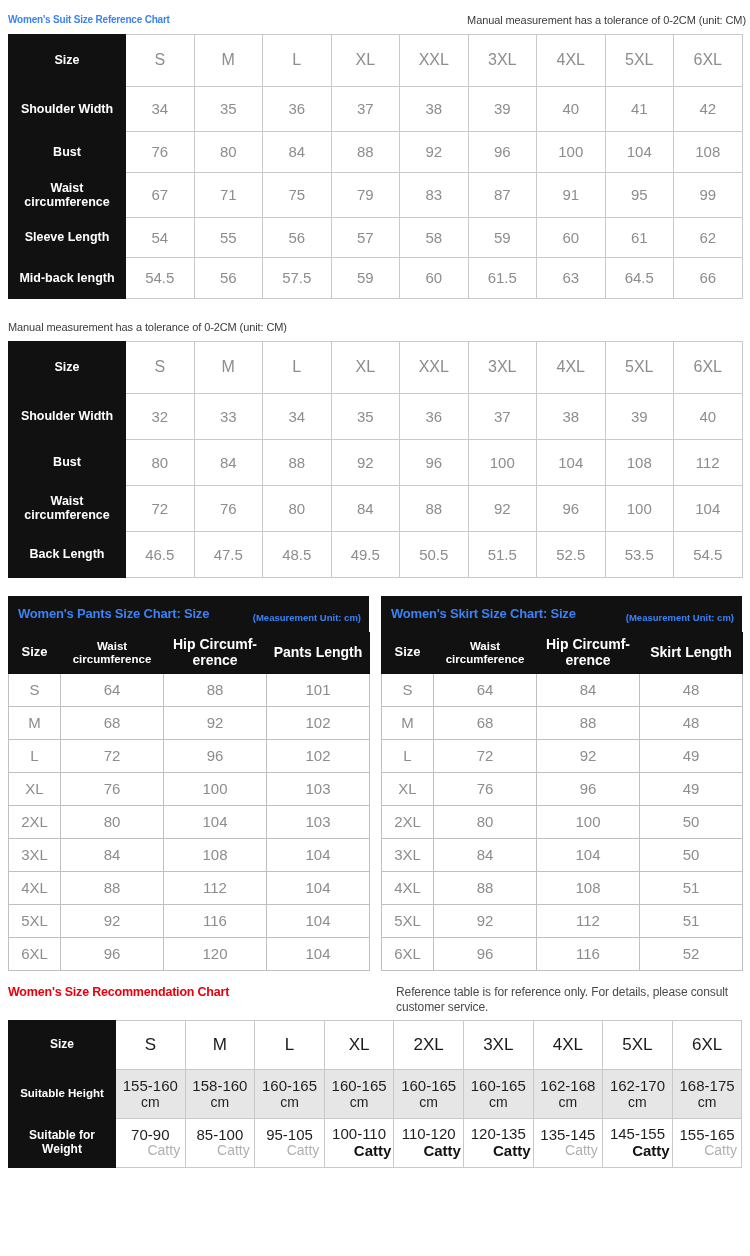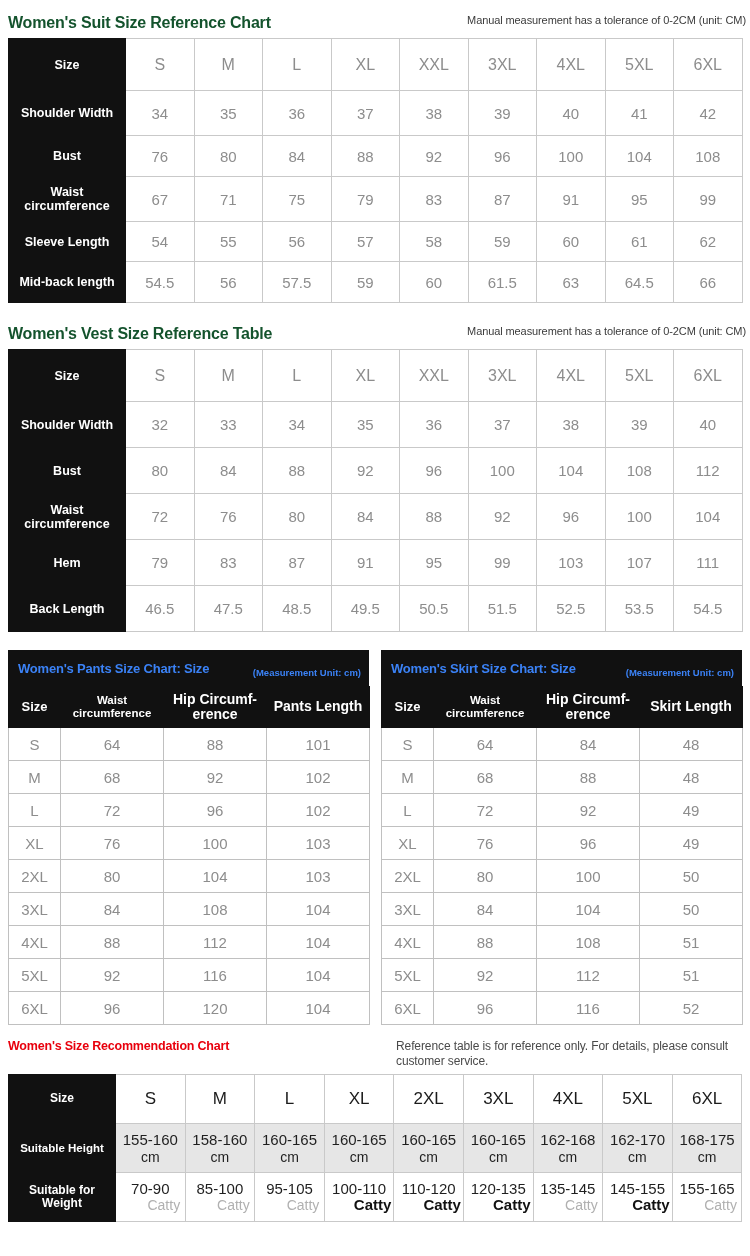--- a/index.html
+++ b/index.html
@@ -11,21 +11,21 @@
     overflow:hidden;
   }
   .page{position:relative;width:750px;height:1256px;}
 
   
   .sec-head{
     display:flex; align-items:flex-start; justify-content:space-between;
     padding:0 4px 0 8px;
   }
   .sec-title{
-    font-size:16px; font-weight:bold; color:#14532d;
+    font-size:10px; font-weight:bold; color:#3b82f6;
     letter-spacing:-0.2px; white-space:nowrap;
   }
   .sec-title.red{color:#e8000d;font-size:12.5px;}
   .sec-note{
     font-size:11px; color:#3b3b3b; text-align:left;
     max-width:350px; line-height:1.25; letter-spacing:-0.1px;
   }
   .sec-note.small{font-size:12px;color:#4a4a4a;}
 
   
@@ -216,21 +216,20 @@
         <td>61.5</td>
         <td>63</td>
         <td>64.5</td>
         <td>66</td>
       </tr>
     </tbody>
   </table>
 
   <div style="height:22px"></div>
   <div class="sec-head">
-    <div class="sec-title">Women's Vest Size Reference Table</div>
     <div class="sec-note">Manual measurement has a tolerance of 0-2CM (unit: CM)</div>
   </div>
   <table class="grid">
     <colgroup>
       <col class="c-label">
         <col class="c-cell">
         <col class="c-cell">
         <col class="c-cell">
         <col class="c-cell">
         <col class="c-cell">
@@ -282,32 +281,20 @@
         <td>76</td>
         <td>80</td>
         <td>84</td>
         <td>88</td>
         <td>92</td>
         <td>96</td>
         <td>100</td>
         <td>104</td>
       </tr>
       <tr style="height:46px">
-        <td class="rowhead">Hem</td>
-        <td>79</td>
-        <td>83</td>
-        <td>87</td>
-        <td>91</td>
-        <td>95</td>
-        <td>99</td>
-        <td>103</td>
-        <td>107</td>
-        <td>111</td>
-      </tr>
-      <tr style="height:46px">
         <td class="rowhead">Back Length</td>
         <td>46.5</td>
         <td>47.5</td>
         <td>48.5</td>
         <td>49.5</td>
         <td>50.5</td>
         <td>51.5</td>
         <td>52.5</td>
         <td>53.5</td>
         <td>54.5</td>

